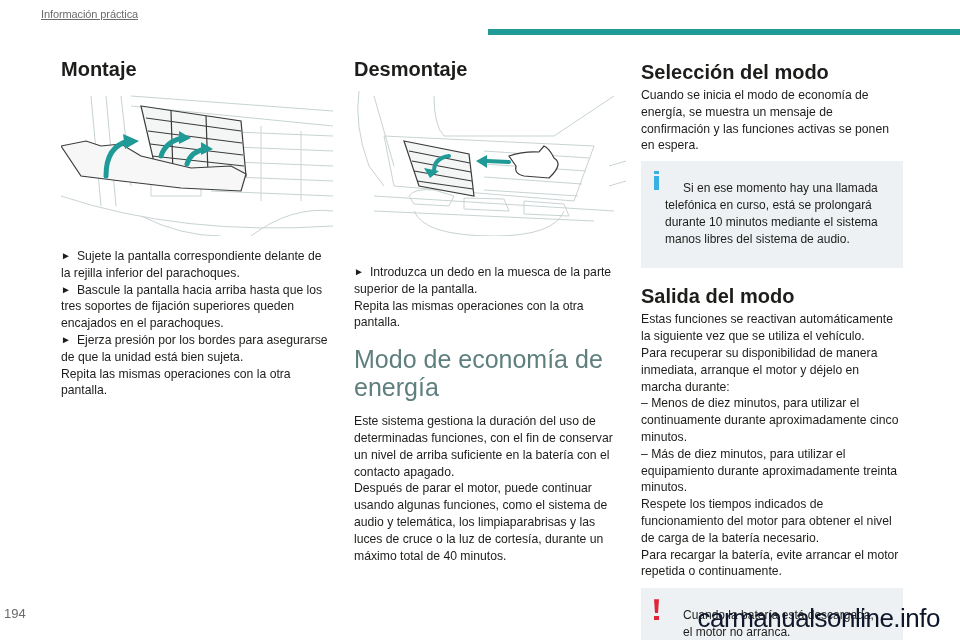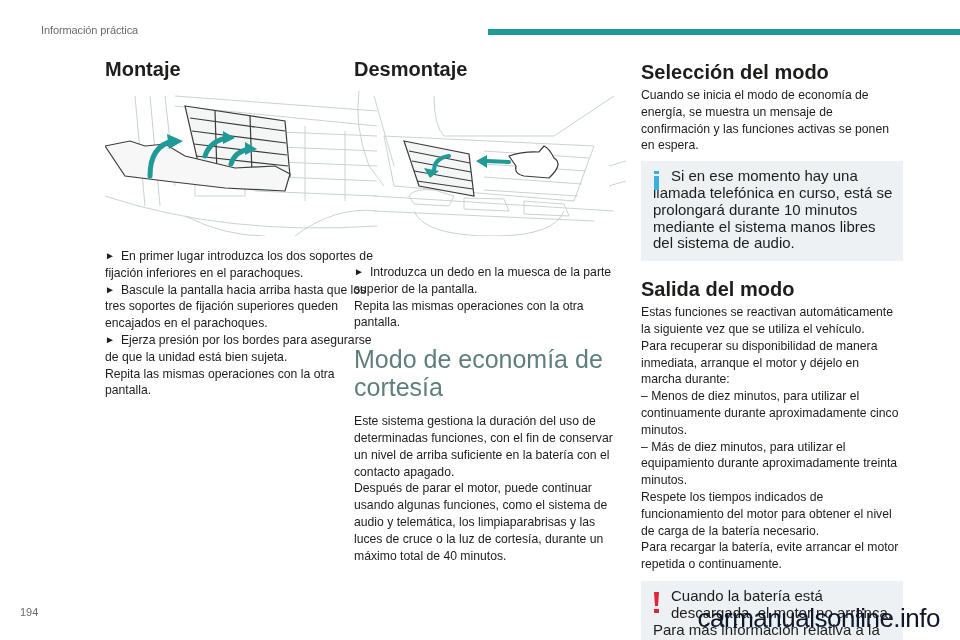--- a/index.html
+++ b/index.html
@@ -2,63 +2,63 @@
 <html><head>
 <meta charset="utf-8">
 <style>
   html, body { margin:0; padding:0; }
   body {
     width:960px; height:640px; position:relative; overflow:hidden;
     background:#ffffff; color:#1d1d1b;
     font-family:"Liberation Sans", sans-serif;
   }
   .header-title {
-    position:absolute; left:41px; top:24px;
-    font-size:11px; color:#6b6b6b; letter-spacing:-0.1px;
+    position:absolute; left:41px; top:8px;
+    font-size:11px; color:#6b6b6b; letter-spacing:-0.1px;text-decoration:underline;
   }
   .header-bar {
     position:absolute; left:488px; top:29px; width:472px; height:6px;
     background:#1f9a97;
   }
   .col { position:absolute; top:56px; width:272px; }
-  .col1 { left:61px;margin-left:44px; }
+  .col1 { left:61px; }
   .col2 { left:354px; }
   .col3 { left:641px; width:262px; }
 
   h2.sub {
     font-size:20px; font-weight:bold; margin:0; line-height:26px; color:#1d1d1b;
   }
   h2.big {
     font-size:25px; font-weight:normal; color:#5e7f7e; margin:0;
     line-height:28px;
   }
   p.body {
     font-size:12.2px; line-height:16.8px; margin:0; color:#1d1d1b;
   }
   .tri { font-size:10px; margin-right:6px; display:inline-block; vertical-align:1px; }
   .illus { display:block; }
 
   .note {
     background:#eef1f3; padding:7px 10px 9px 12px; position:relative;
   }
-  .note p { font-size:15px; line-height:16.8px; margin:0; }
+  .note p { font-size:12px; line-height:16.8px; margin:12px; }
   .note .indent { padding-left:15px; }
   .info-icon {
     position:absolute; left:13px; top:10px; width:5px; height:18px;
   }
   .info-icon .dot { position:absolute; left:0; top:0; width:5px; height:3px; background:#3ab0e2; }
   .info-icon .bar { position:absolute; left:0; top:5px; width:5px; height:14px; background:#3ab0e2; }
   .warn-icon {
     position:absolute; left:13px; top:11px; width:5px; height:22px;
   }
   .warn-icon .bar { position:absolute; left:0; top:0; width:5px; height:14px; background:#e0253b; clip-path:polygon(0 0,100% 0,80% 100%,20% 100%); }
   .warn-icon .dot { position:absolute; left:0; top:17px; width:5px; height:4px; background:#e0253b; }
 
   .page-number {
-    position:absolute; left:20px; top:606px; font-size:11px; color:#6b6b6b;
+    position:absolute; left:4px; top:606px; font-size:13px; color:#6b6b6b;
   }
   .watermark {
     position:absolute; right:20px; top:603px; font-size:26px; color:#0f172a;
     letter-spacing:-0.5px;
   }
   b { font-weight:bold; }
 </style>
 </head>
 <body>
 
@@ -88,21 +88,21 @@
       <path d="M100 70 Q105 55 122 52"></path>
       <path d="M126 78 Q130 65 145 63"></path>
     </g>
     <g fill="#1f9a97">
       <polygon points="62,48 78,55 64,63"></polygon>
       <polygon points="118,45 130,52 118,58"></polygon>
       <polygon points="140,56 152,63 140,69"></polygon>
     </g>
   </svg>
   <div style="margin-top:12px">
-    <p class="body"><span class="tri">►</span><span>En primer lugar introduzca los dos soportes de fijación inferiores en el parachoques.</span></p>
+    <p class="body"><span class="tri">►</span><span>Sujete la pantalla correspondiente delante de la rejilla inferior del parachoques.</span></p>
     <p class="body"><span class="tri">►</span><span>Bascule la pantalla hacia arriba hasta que los tres soportes de fijación superiores queden encajados en el parachoques.</span></p>
     <p class="body"><span class="tri">►</span><span>Ejerza presión por los bordes para asegurarse de que la unidad está bien sujeta.</span></p>
     <p class="body">Repita las mismas operaciones con la otra pantalla.</p>
   </div>
 </div>
 
 <div class="col col2">
   <h2 class="sub">Desmontaje</h2>
   <svg class="illus" width="272" height="150" viewBox="0 0 272 150" style="margin-top:4px">
     <g fill="none" stroke="#c9d3d3" stroke-width="1">
@@ -127,21 +127,21 @@
     <g fill="#1f9a97">
       <polygon points="70,82 85,85 76,92"></polygon>
       <polygon points="122,75 133,69 133,82"></polygon>
     </g>
     <path d="M155 70 Q170 65 185 66 L190 60 Q195 62 200 72 Q210 78 195 92 L170 90 Q160 88 162 80 Z" fill="#ffffff" stroke="#3b3b3b" stroke-width="1.2"></path>
   </svg>
   <div style="margin-top:28px">
     <p class="body"><span class="tri">►</span><span>Introduzca un dedo en la muesca de la parte superior de la pantalla.</span></p>
     <p class="body">Repita las mismas operaciones con la otra pantalla.</p>
   </div>
-  <h2 class="big" style="margin-top:14px">Modo de economía de cortesía</h2>
+  <h2 class="big" style="margin-top:14px">Modo de economía de energía</h2>
   <div style="margin-top:12px">
     <p class="body">Este sistema gestiona la duración del uso de determinadas funciones, con el fin de conservar un nivel de arriba suficiente en la batería con el contacto apagado.</p>
     <p class="body">Después de parar el motor, puede continuar usando algunas funciones, como el sistema de audio y telemática, los limpiaparabrisas y las luces de cruce o la luz de cortesía, durante un máximo total de 40 minutos.</p>
   </div>
 </div>
 
 <div class="col col3" style="top:59px">
   <h2 class="sub">Selección del modo</h2>
   <p class="body" style="margin-top:2px">Cuando se inicia el modo de economía de energía, se muestra un mensaje de confirmación y las funciones activas se ponen en espera.</p>
   <div class="note" style="margin-top:7px">

